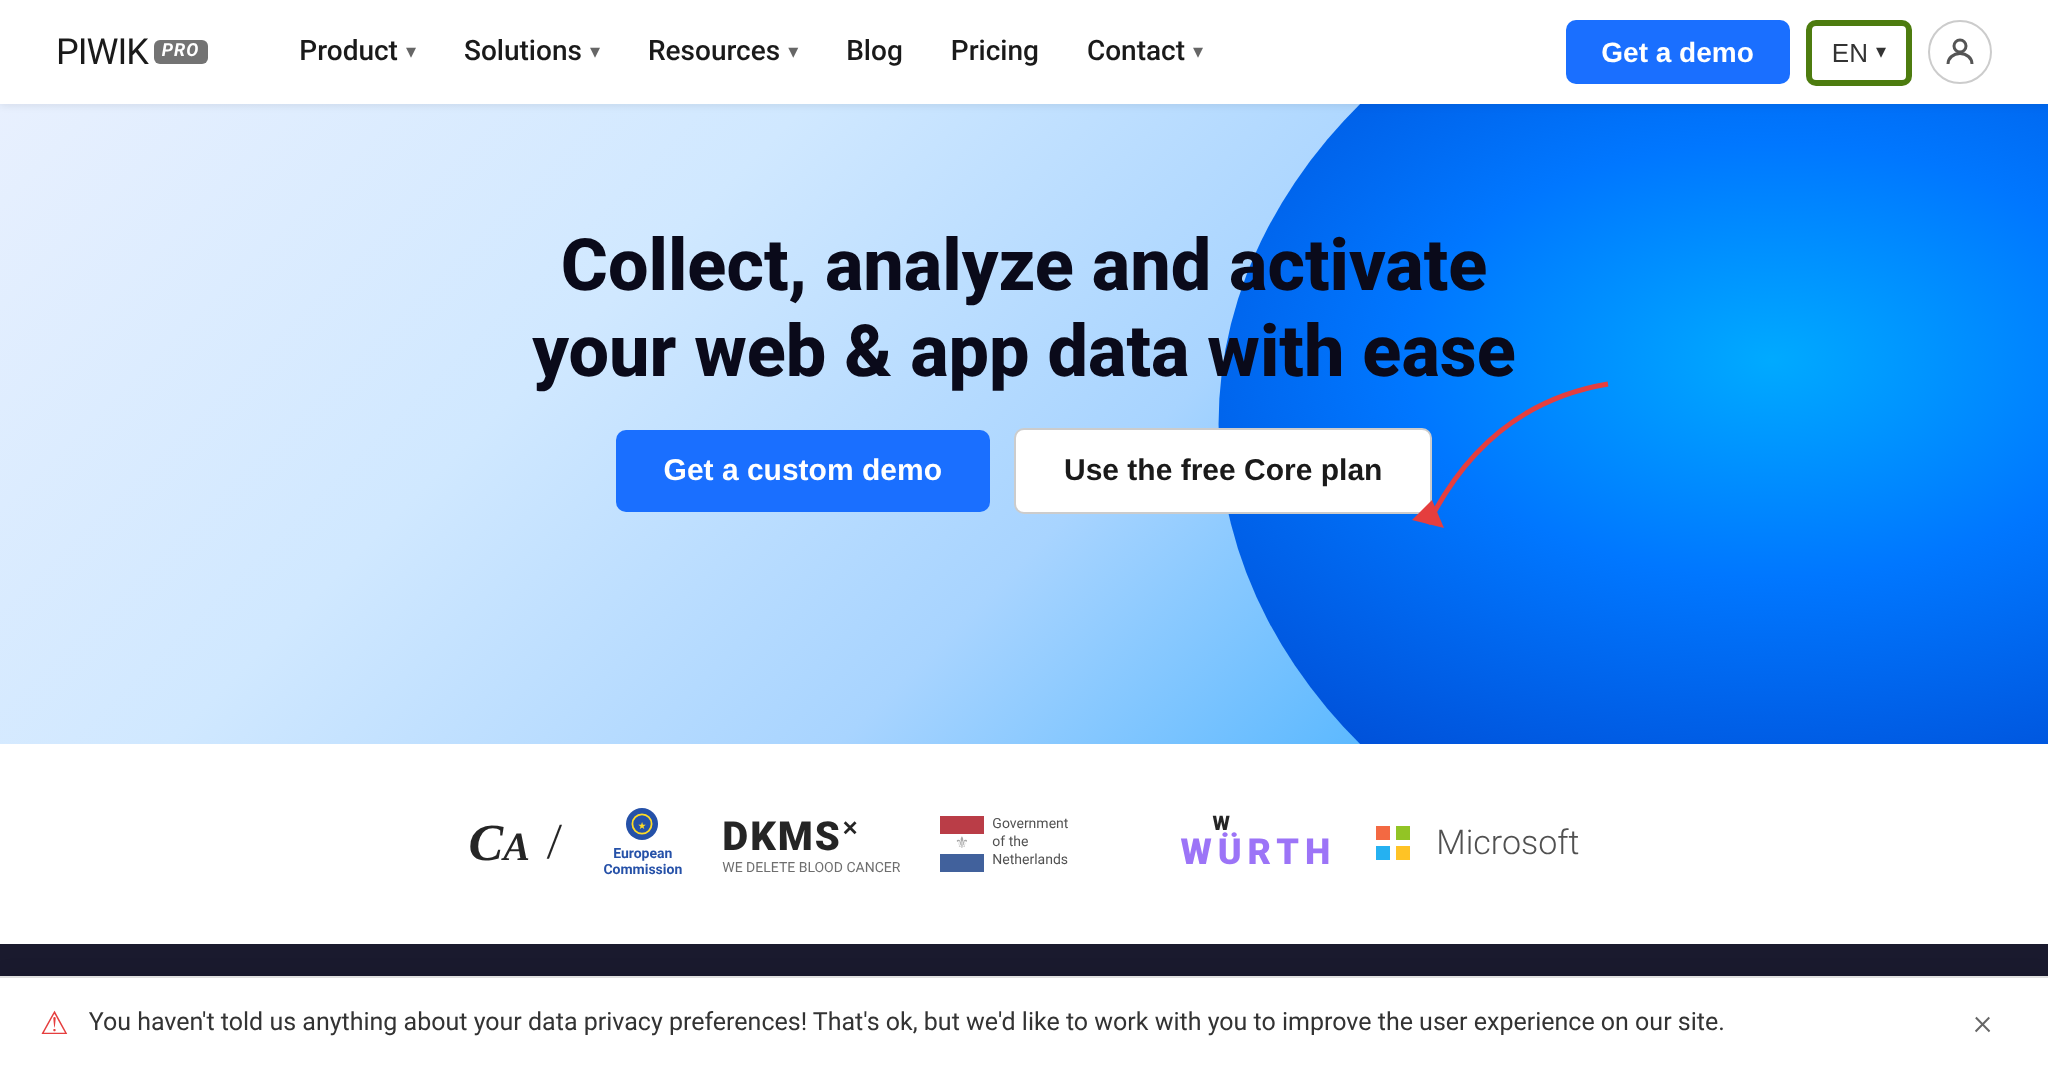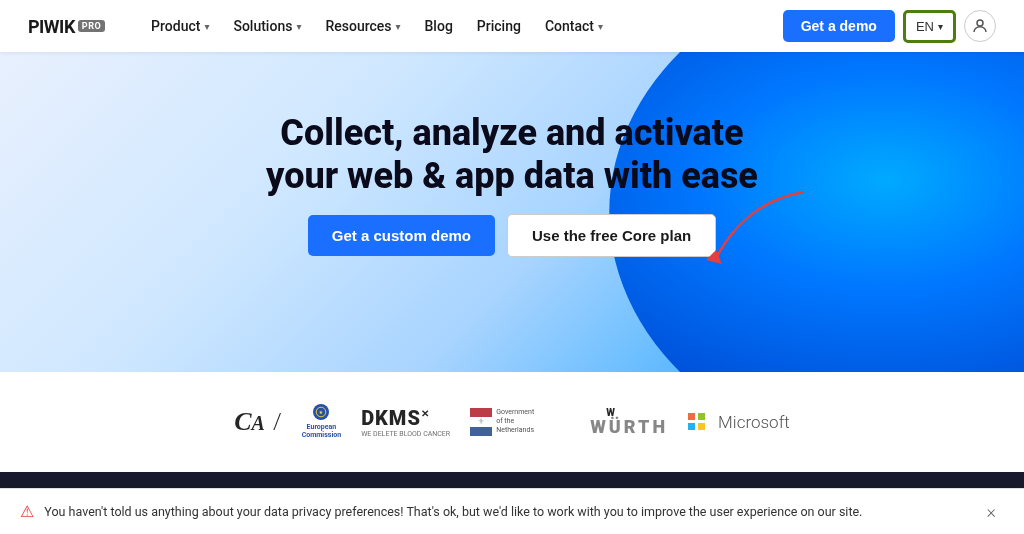--- a/index.html
+++ b/index.html
@@ -16,34 +16,35 @@
       z-index: 100;
       box-shadow: 0 1px 4px rgba(0,0,0,0.08);
     }
     .navbar-logo {
       display: flex;
       align-items: center;
       margin-right: 36px;
       flex-shrink: 0;
     }
     .logo-text {
-      font-weight: 700;
+      font-weight: 400;
       font-size: 18px;
       letter-spacing: -0.5px;
       color: #1a1a1a;
     }
     .logo-pro {
       background: #737373;
       color: #fff;
       font-size: 9px;
       font-weight: 700;
       padding: 1px 4px;
       border-radius: 3px;
       margin-left: 3px;
       letter-spacing: 0.5px;
+      font-style: italic;
     }
     .nav-links {
       display: flex;
       align-items: center;
       gap: 4px;
       flex: 1;
     }
     .nav-item {
       display: flex;
       align-items: center;
@@ -362,21 +363,21 @@
 
         <text x="11" y="16" text-anchor="middle" font-size="8" fill="#999">⚜</text>
       </svg>
       <div style="font-size:7px;color:#333;line-height:1.3;max-width:55px;">Government<br>of the<br>Netherlands</div>
     </div>
   </div>
 
   <div class="logo-item">
     <div style="display:flex;flex-direction:column;align-items:center;">
       <div style="font-size:10px;font-weight:900;color:#000;letter-spacing:1px;">W</div>
-      <div style="font-size:18px;font-weight:900;color:#737373;letter-spacing:3px;line-height:1;margin-left:36px;">WÜRTH</div>
+      <div style="font-size:18px;font-weight:900;color:#8b5cf6;letter-spacing:3px;line-height:1;margin-left:36px;">WÜRTH</div>
     </div>
   </div>
 
   <div class="logo-item">
     <div class="ms-grid">
       <div class="ms-r"></div>
       <div class="ms-g"></div>
       <div class="ms-b"></div>
       <div class="ms-y"></div>
     </div>

